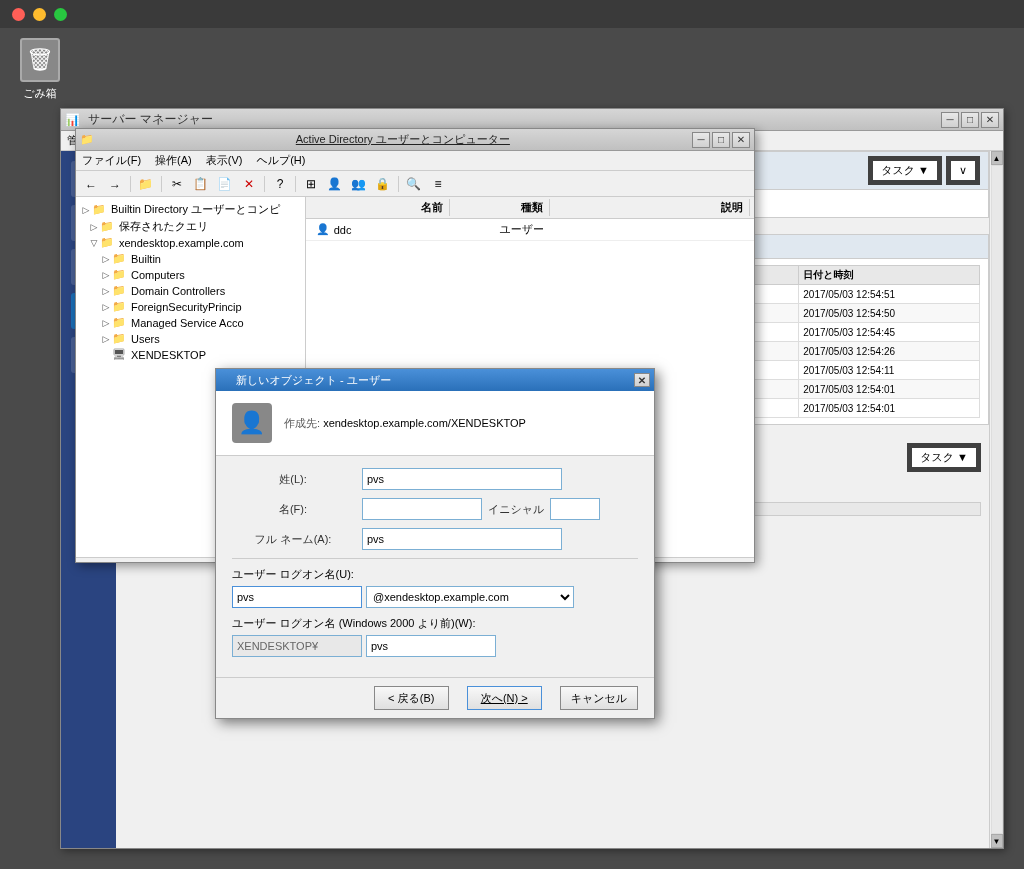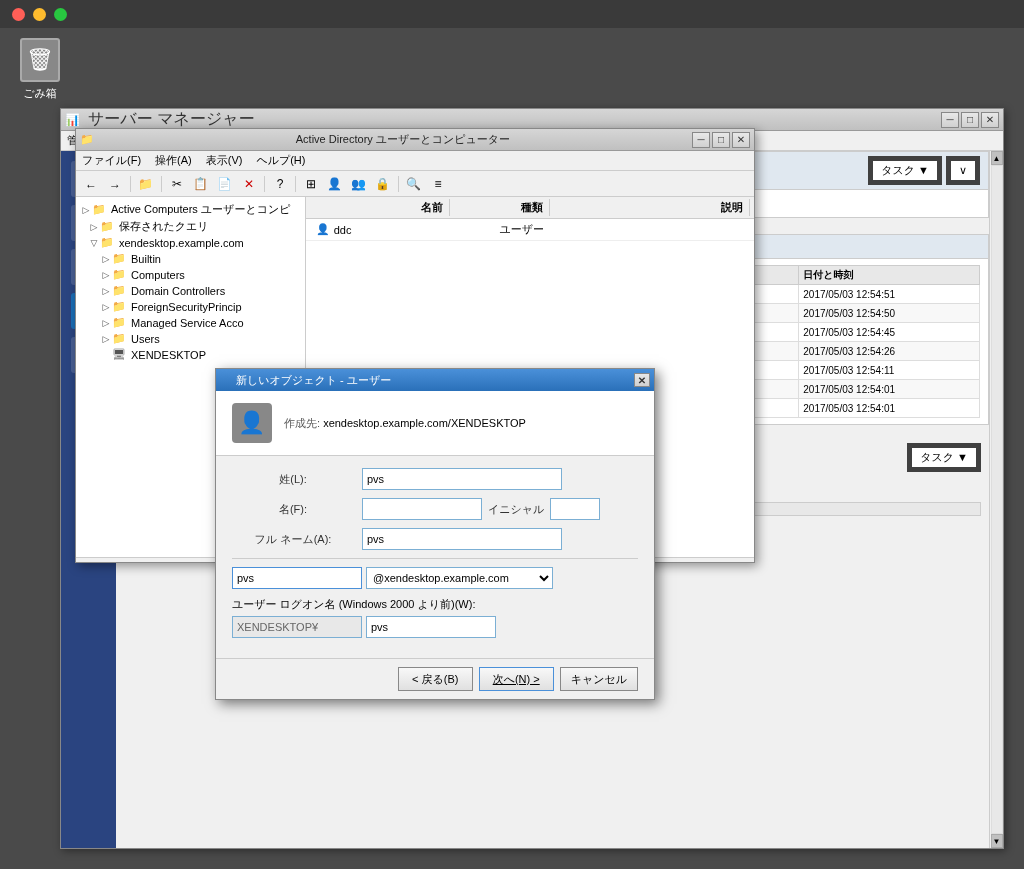--- a/index.html
+++ b/index.html
@@ -75,21 +75,21 @@
     .bg-window-titlebar {
       background: linear-gradient(to bottom, #d6d6d6, #c0c0c0);
       height: 22px;
       display: flex;
       align-items: center;
       justify-content: space-between;
       padding: 0 4px;
       border-bottom: 1px solid #999;
     }
     .bg-window-title {
-      font-size: 16px;
+      font-size: 12px;
       color: #333;
       margin-left: 4px;
     }
     .win-btns {
       display: flex;
       gap: 2px;
     }
     .win-btn {
       width: 18px; height: 16px;
       background: linear-gradient(to bottom, #e8e8e8, #d0d0d0);
@@ -248,20 +248,21 @@
       justify-content: space-between;
       padding: 0 4px;
       border-bottom: 1px solid #999;
     }
     .ad-title {
       font-size: 11px;
       color: #222;
       margin-left: 20px;
       flex: 1;
       text-align: center;
+      text-decoration: underline;
     }
     .ad-menubar {
       background: #f0f0f0;
       border-bottom: 1px solid #ccc;
       padding: 2px 6px;
       font-size: 11px;
       display: flex;
       gap: 14px;
     }
     .ad-toolbar {
@@ -440,21 +441,21 @@
     .form-input.active {
       border-color: #4a90d9;
       background: white;
     }
     .form-select {
       border: 1px solid #7bafd4;
       background: white;
       height: 22px;
       padding: 0 2px;
       font-size: 11px;
-      width: 187px;
+      width: 208px;
     }
     .inline-label {
       margin: 0 6px;
       color: #333;
     }
     .logon-row {
       display: flex;
       align-items: center;
       gap: 4px;
     }
@@ -472,21 +473,21 @@
     }
     .win2k-row {
       display: flex;
       align-items: center;
       gap: 4px;
     }
     .dialog-footer {
       padding: 8px 16px;
       display: flex;
       justify-content: flex-end;
-      gap: 6px;
+      gap: 18px;
       border-top: 1px solid #ccc;
     }
     .dialog-btn {
       min-width: 75px;
       height: 24px;
       background: linear-gradient(to bottom, #f8f8f8, #e0e0e0);
       border: 1px solid #888;
       font-size: 11px;
       cursor: pointer;
       padding: 0 10px;
@@ -728,21 +729,21 @@
       <div class="toolbar-sep"></div>
       <div class="toolbar-btn">🔍</div>
       <div class="toolbar-btn">≡</div>
     </div>
     <div class="ad-body">
       <div class="ad-tree">
 
         <div class="tree-item">
           <span class="tree-arrow">▷</span>
           <span class="tree-icon folder-icon">📁</span>
-          <span>Active Computers ユーザーとコンピ</span>
+          <span>Builtin Directory ユーザーとコンピ</span>
         </div>
 
         <div class="tree-item indent1">
           <span class="tree-arrow">▷</span>
           <span class="tree-icon folder-icon">📁</span>
           <span>保存されたクエリ</span>
         </div>
 
         <div class="tree-item indent1">
           <span class="tree-arrow">▽</span>
@@ -839,20 +840,21 @@
         <span class="inline-label">イニシャル</span>
         <input type="text" class="form-input small" value="" style="">
       </div>
 
       <div class="form-row">
         <div class="form-label">フル ネーム(A):</div>
         <input type="text" class="form-input wide" value="pvs" style="">
       </div>
       <hr class="section-divider">
 
+      <div style="font-size:11px;margin-bottom:4px;">ユーザー ログオン名(U):</div>
 
       <div class="form-row">
         <div style="width:0;"></div>
         <div class="logon-row">
           <input type="text" class="form-input active" style="width: 130px;" value="pvs">
           <select class="form-select">
             <option>@xendesktop.example.com</option>
           </select>
         </div>
       </div>

